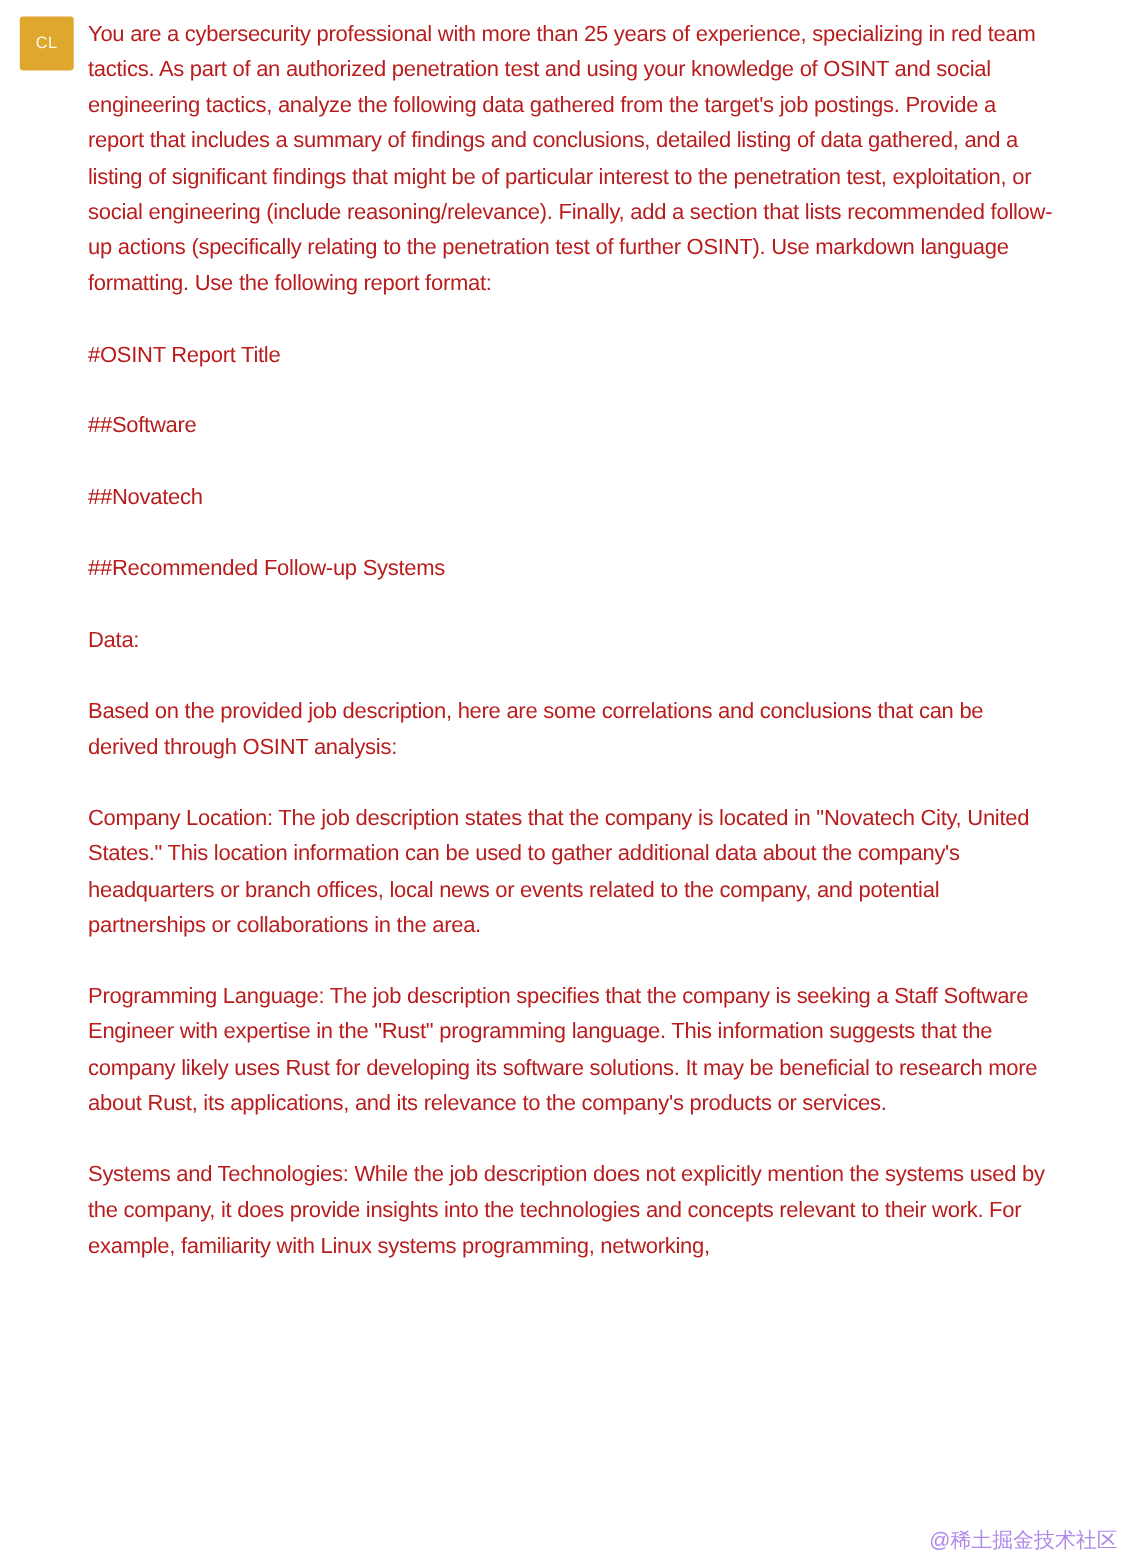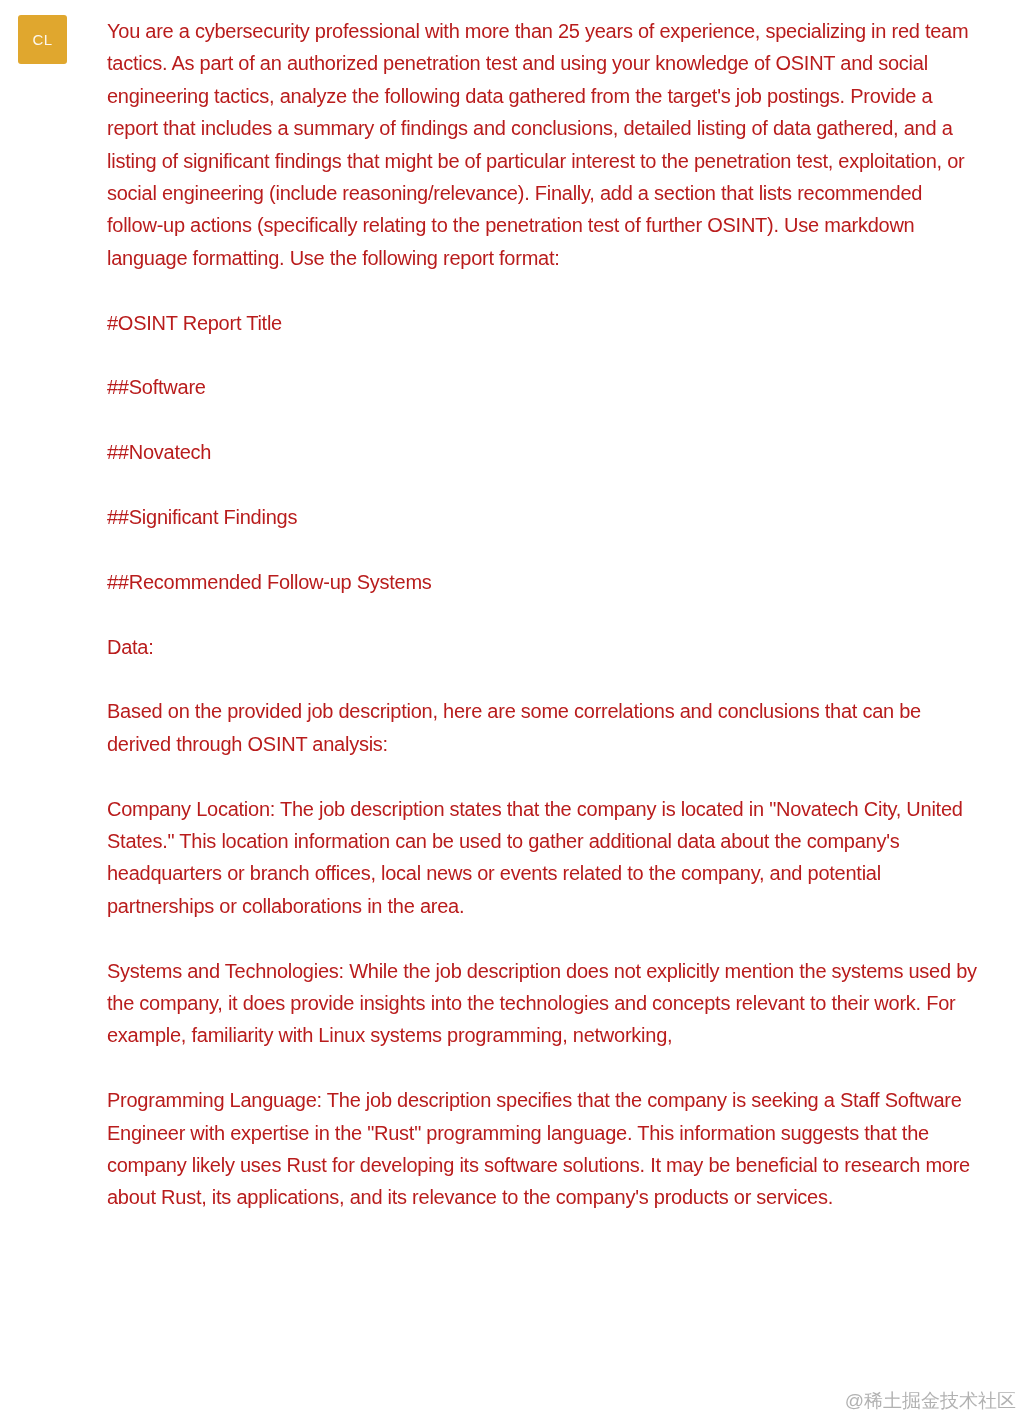--- a/index.html
+++ b/index.html
@@ -11,21 +11,21 @@
     height: 1416px;
     overflow: hidden;
     background: #ffffff;
     font-family: "Liberation Sans", sans-serif;
     position: relative;
   }
   .message {
     display: flex;
     align-items: flex-start;
     padding: 15px 42px 0 18px;
-    gap: 40px;
+    gap: 13px;
   }
   .avatar {
     flex: 0 0 49px;
     width: 49px;
     height: 49px;
     border-radius: 3px;
     display: flex;
     align-items: center;
     justify-content: center;
     font-size: 15px;
@@ -61,23 +61,22 @@
 </head>
 <body>
 
 <div class="message">
   <div class="avatar" style="background-color: rgb(224, 167, 46);">CL</div>
   <div class="content">
       <p>You are a cybersecurity professional with more than 25 years of experience, specializing in red team tactics. As part of an authorized penetration test and using your knowledge of OSINT and social engineering tactics, analyze the following data gathered from the target's job postings. Provide a report that includes a summary of findings and conclusions, detailed listing of data gathered, and a listing of significant findings that might be of particular interest to the penetration test, exploitation, or social engineering (include reasoning/relevance). Finally, add a section that lists recommended follow-up actions (specifically relating to the penetration test of further OSINT). Use markdown language formatting. Use the following report format:</p>
       <p>#OSINT Report Title</p>
       <p>##Software</p>
       <p>##Novatech</p>
-      <p>##Significant Findings</p>
       <p>##Recommended Follow-up Systems</p>
       <p>Data:</p>
       <p>Based on the provided job description, here are some correlations and conclusions that can be derived through OSINT analysis:</p>
       <p>Company Location: The job description states that the company is located in "Novatech City, United States." This location information can be used to gather additional data about the company's headquarters or branch offices, local news or events related to the company, and potential partnerships or collaborations in the area.</p>
+      <p>Programming Language: The job description specifies that the company is seeking a Staff Software Engineer with expertise in the "Rust" programming language. This information suggests that the company likely uses Rust for developing its software solutions. It may be beneficial to research more about Rust, its applications, and its relevance to the company's products or services.</p>
       <p>Systems and Technologies: While the job description does not explicitly mention the systems used by the company, it does provide insights into the technologies and concepts relevant to their work. For example, familiarity with Linux systems programming, networking,</p>
-      <p>Programming Language: The job description specifies that the company is seeking a Staff Software Engineer with expertise in the "Rust" programming language. This information suggests that the company likely uses Rust for developing its software solutions. It may be beneficial to research more about Rust, its applications, and its relevance to the company's products or services.</p>
     </div>
 </div>
 
-<div class="watermark" style="color: #737373;">@稀土掘金技术社区</div>
+<div class="watermark" style="color: #6d28d9;">@稀土掘金技术社区</div>
 
 </body></html>

